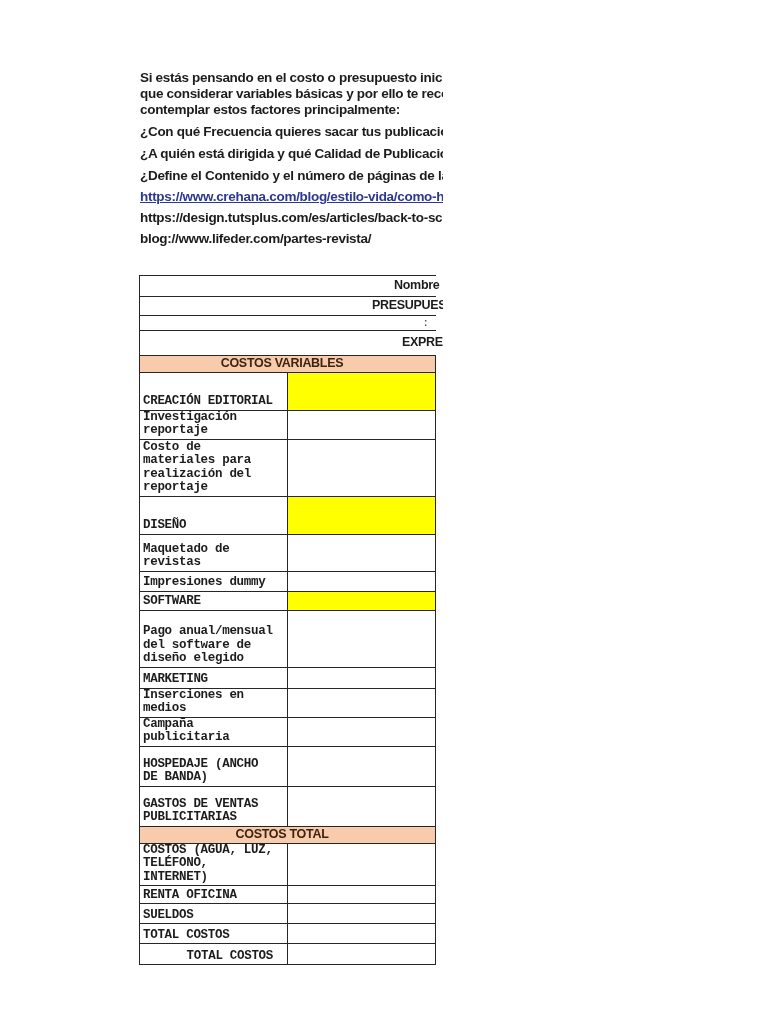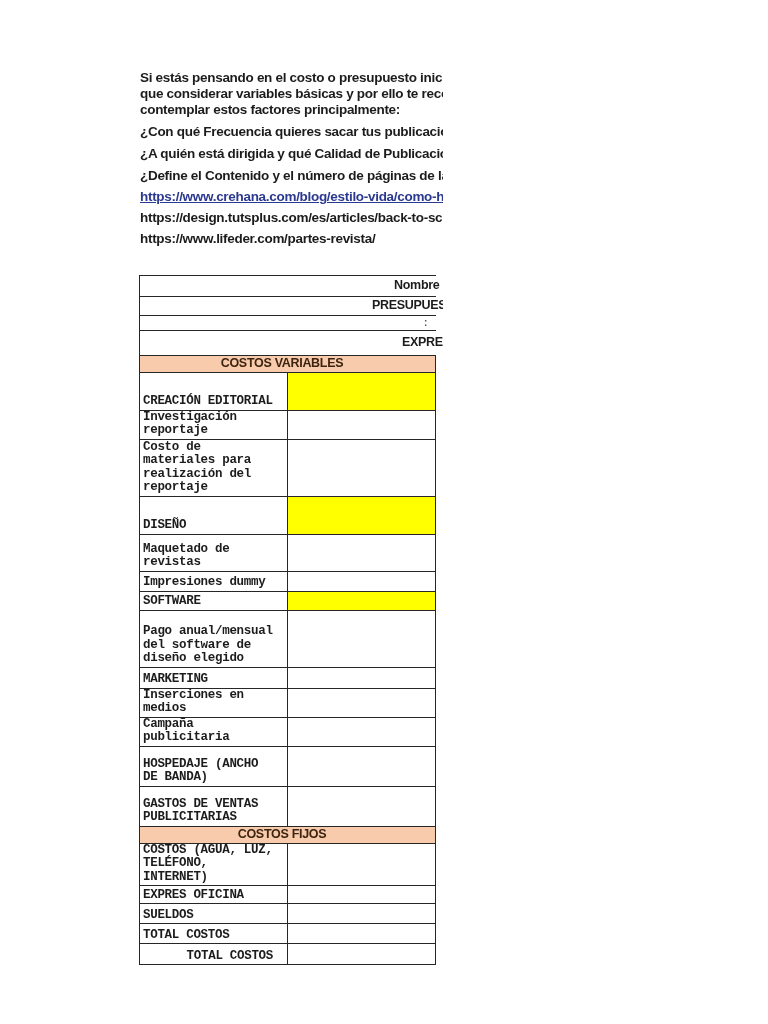--- a/index.html
+++ b/index.html
@@ -79,21 +79,21 @@
         <span class="line">Si estás pensando en el costo o presupuesto inicial pa</span>
         <span class="line">que considerar variables básicas y por ello te recome</span>
         <span class="line">contemplar estos factores principalmente:</span>
       </div>
       <div class="line q">¿Con qué Frecuencia quieres sacar tus publicaciones</div>
       <div class="line q">¿A quién está dirigida y qué Calidad de Publicación Re</div>
       <div class="line q">¿Define el Contenido y el número de páginas de la re</div>
 
       <div class="line lnk"><a class="hyper" href="#">https://www.crehana.com/blog/estilo-vida/como-ha</a></div>
       <div class="line lnk"><span class="plainlink">https://design.tutsplus.com/es/articles/back-to-scho</span></div>
-      <div class="line lnk"><span class="plainlink">https://www.lifeder.com/partes-revista/</span></div>
+      <div class="line lnk"><span class="plainlink">blog://www.lifeder.com/partes-revista/</span></div>
     </div>
 
     <table class="budget">
       <tbody>
           <tr class="hdr hdr-1 h21">
         <td colspan="2">
               <span class="ovf">Nombre</span>
             </td>
       </tr>
       <tr class="hdr hdr-2 h19">
@@ -163,29 +163,29 @@
       <tr class="h40">
         <td class="col-label twolines">HOSPEDAJE (ANCHO DE BANDA)</td>
         <td class="col-value"></td>
       </tr>
       <tr class="h40">
         <td class="col-label twolines">GASTOS DE VENTAS PUBLICITARIAS</td>
         <td class="col-value"></td>
       </tr>
 
       <tr class="h17">
-        <td colspan="2" class="section">COSTOS FIJOS</td>
+        <td colspan="2" class="section">COSTOS TOTAL</td>
       </tr>
 
       <tr class="h40">
         <td class="col-label twolines">COSTOS (AGUA, LUZ, TELÉFONO, INTERNET)</td>
         <td class="col-value"></td>
       </tr>
       <tr class="h18">
-        <td class="col-label">EXPRES OFICINA</td>
+        <td class="col-label">RENTA OFICINA</td>
         <td class="col-value"></td>
       </tr>
       <tr class="h20">
         <td class="col-label">SUELDOS</td>
         <td class="col-value"></td>
       </tr>
       <tr class="h20">
         <td class="col-label">TOTAL COSTOS</td>
         <td class="col-value"></td>
       </tr>

